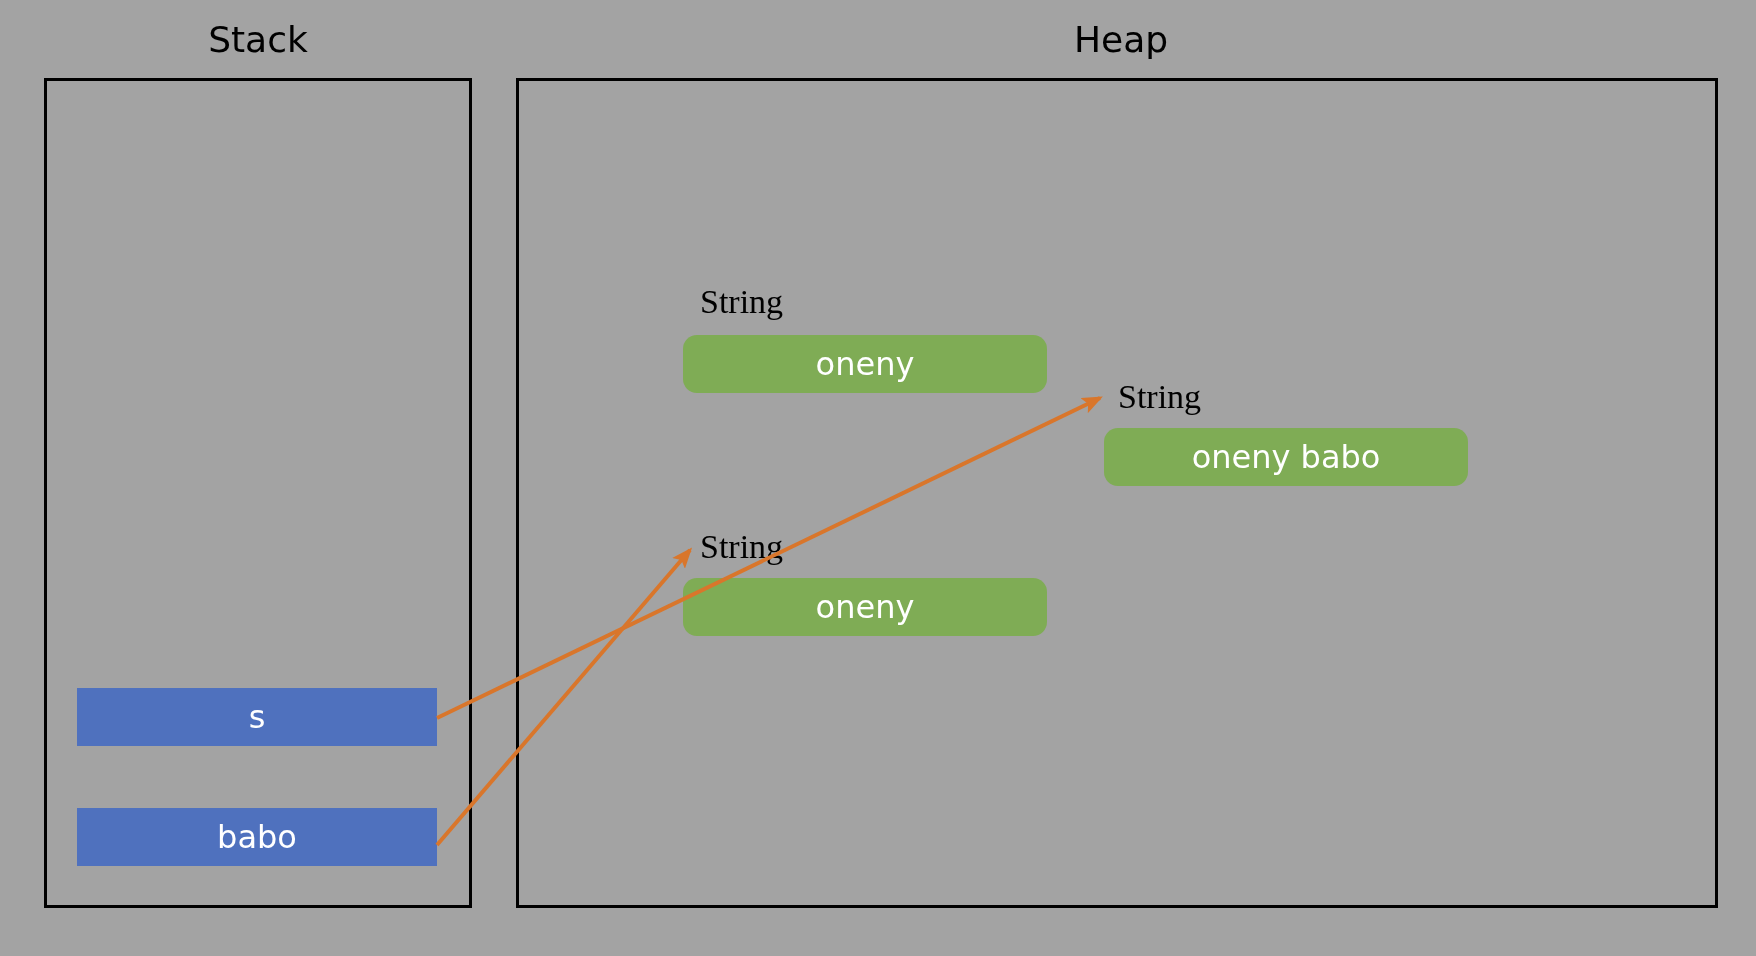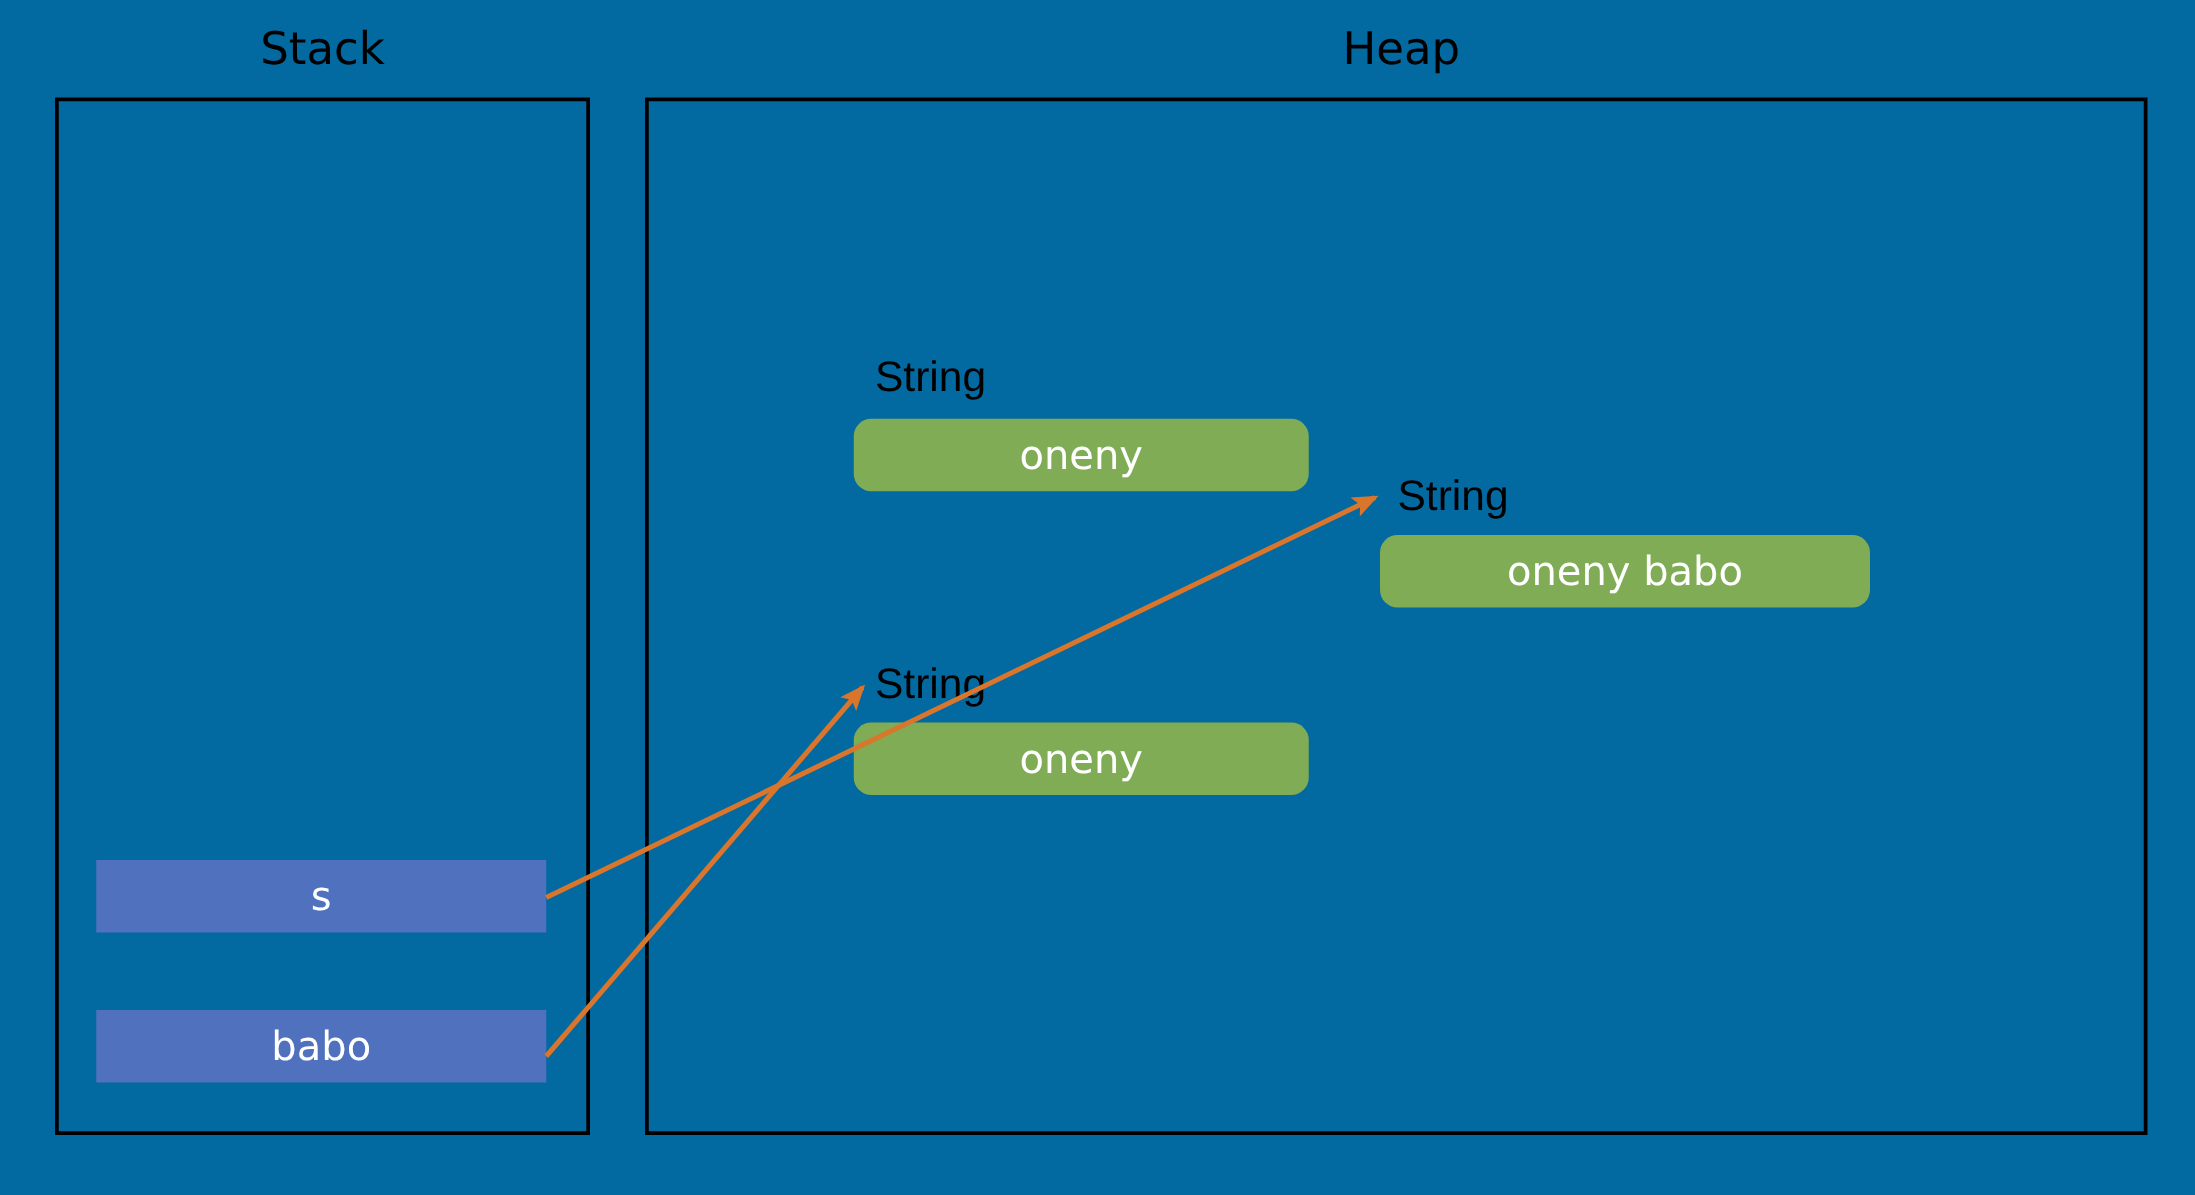--- a/index.html
+++ b/index.html
@@ -39,21 +39,21 @@
     border: 3px solid #000000;
     box-sizing: border-box;
     background: transparent;
   }
   #stack-frame { left: 44px;  top: 78px; width: 428px;  height: 830px; }
   #heap-frame  { left: 516px; top: 78px; width: 1202px; height: 830px; }
 
   
   .type-label {
     position: absolute;
-    font-family: Liberation Sans, sans-serif;
+    font-family: Liberation Serif, serif;
     font-size: 34px;
     font-weight: 400;
     color: #000000;
     white-space: nowrap;
     line-height: 1;
   }
   #type-label-0 { left: 700px;  top: 285px; }
   #type-label-1 { left: 1118px; top: 380px; }
   #type-label-2 { left: 700px;  top: 530px; }
 
@@ -96,34 +96,34 @@
     position: absolute;
     left: 0; top: 0;
     width: 1756px;
     height: 956px;
     pointer-events: none;
   }
 </style>
 </head>
 <body>
 
-<div id="canvas" style="width: 1756px; height: 956px; background: #0369a1;">
+<div id="canvas" style="width: 1756px; height: 956px; background: #a3a3a3;">
 
   <div class="region-title" id="stack-title" style="left: 44px; width: 428px; color: rgb(0, 0, 0);">Stack</div>
   <div class="region-title" id="heap-title" style="left: 520px; width: 1202px; color: rgb(0, 0, 0);">Heap</div>
 
   <div class="region-frame" id="stack-frame" style="left: 44px; top: 78px; width: 428px; height: 830px; border-color: rgb(0, 0, 0);"></div>
   <div class="region-frame" id="heap-frame" style="left: 516px; top: 78px; width: 1202px; height: 830px; border-color: rgb(0, 0, 0);"></div>
 
   <div class="type-label" id="type-label-0" style="left: 700px; top: 285px;">String</div>
   <div class="type-label" id="type-label-1" style="left: 1118px; top: 380px;">String</div>
   <div class="type-label" id="type-label-2" style="left: 700px; top: 530px;">String</div>
 
   <div class="heap-box" id="heap-box-0" style="left: 683px; top: 335px; width: 364px; height: 58px; background: rgb(127, 172, 85); color: rgb(255, 255, 255);">oneny</div>
-  <div class="heap-box" id="heap-box-1" style="left: 1104px; top: 428px; width: 392px; height: 58px; background: rgb(127, 172, 85); color: rgb(255, 255, 255);">oneny babo</div>
+  <div class="heap-box" id="heap-box-1" style="left: 1104px; top: 428px; width: 364px; height: 58px; background: rgb(127, 172, 85); color: rgb(255, 255, 255);">oneny babo</div>
   <div class="heap-box" id="heap-box-2" style="left: 683px; top: 578px; width: 364px; height: 58px; background: rgb(127, 172, 85); color: rgb(255, 255, 255);">oneny</div>
 
   <div class="stack-box" id="stack-box-0" style="left: 77px; top: 688px; width: 360px; height: 58px; background: rgb(79, 113, 190); color: rgb(255, 255, 255);">s</div>
   <div class="stack-box" id="stack-box-1" style="left: 77px; top: 808px; width: 360px; height: 58px; background: rgb(79, 113, 190); color: rgb(255, 255, 255);">babo</div>
 
   <svg id="arrow-layer" width="1756" height="956" viewBox="0 0 1756 956">
     <defs>
       <marker id="arrowhead" markerWidth="5.2" markerHeight="4.2" refX="4.4" refY="2.1" orient="auto" markerUnits="strokeWidth">
         <path d="M0,0 L5.2,2.1 L0,4.2 L1.1,2.1 Z" fill="#D9762B"></path>
       </marker>

